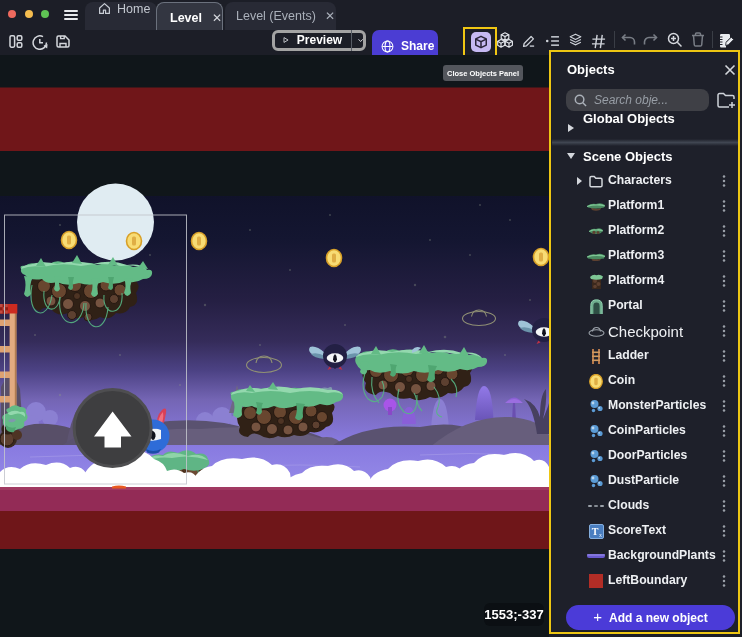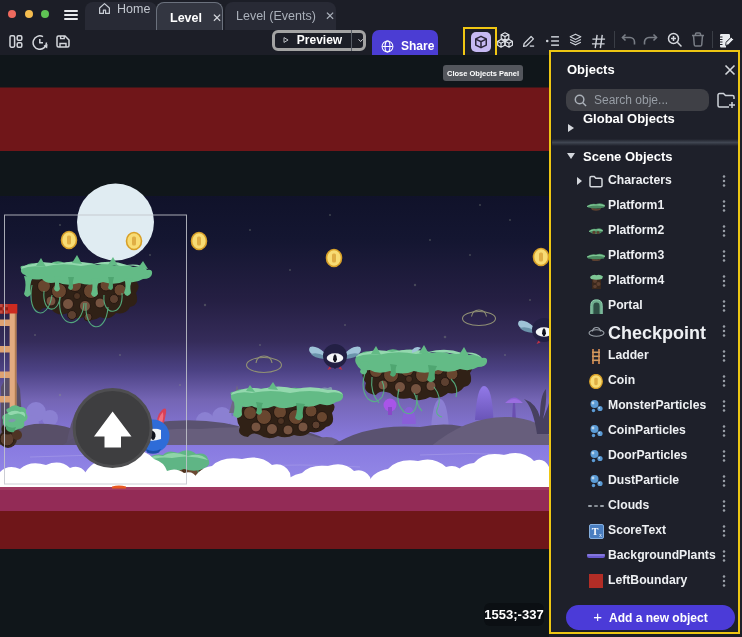--- a/index.html
+++ b/index.html
@@ -469,21 +469,21 @@
   <div class="abs" style="left:567px;top:62px;color:#fff;font-size:13px;font-weight:bold;">Objects</div>
   <svg class="abs" style="left:724px;top:64px;" width="12" height="12" viewBox="0 0 12 12" stroke="#d4d7dc" stroke-width="1.6">
       <path d="M1.5 1.5 L10.5 10.5 M10.5 1.5 L1.5 10.5"></path>
     </svg>
 
   <div class="abs" style="left:566px;top:89px;width:143px;height:22px;background:#3f4046;border-radius:8px;display:flex;align-items:center;">
     <svg width="13" height="13" viewBox="0 0 14 14" style="margin-left:8px;" fill="none" stroke="#aab0b8" stroke-width="1.6">
         <circle cx="6" cy="6" r="4.6"></circle>
         <path d="M9.5 9.5 L13 13"></path>
       </svg>
-    <span style="color:#989ea6;font-size:12px;margin-left:7px;">Search obje...</span>
+    <span style="color:#989ea6;font-size:12px;margin-left:7px;font-style:italic;">Search obje...</span>
   </div>
   <svg class="abs" style="left:717px;top:92px;" width="19" height="17" viewBox="0 0 19 17" fill="none" stroke="#ced2d9" stroke-width="1.5">
     <path d="M1 3 A1.5 1.5 0 0 1 2.5 1.5 H6.5 L8.5 3.5 H15.5 A1.5 1.5 0 0 1 17 5 V7"></path>
     <path d="M1 3 V13.5 A1.5 1.5 0 0 0 2.5 15 H12"></path>
     <path d="M15 10 V16 M12 13 H18"></path>
   </svg>
 
   <div class="abs" style="left:568px;top:124px;width:0;height:0;border-left:6px solid #d4d7dc;border-top:4.5px solid transparent;border-bottom:4.5px solid transparent;"></div>
   <div class="abs" style="left:583px;top:111px;color:#fff;font-size:13px;font-weight:bold;">Global Objects</div>
   <div class="abs" style="left:552px;top:139px;width:186px;height:7px;background:linear-gradient(to bottom,rgba(70,76,88,0),rgba(70,76,88,0.85) 50%,rgba(70,76,88,0));"></div>
@@ -570,21 +570,21 @@
       <circle cx="2" cy="1.6" r="1.25" fill="#9aa0a8"></circle>
       <circle cx="2" cy="6" r="1.25" fill="#9aa0a8"></circle>
       <circle cx="2" cy="10.4" r="1.25" fill="#9aa0a8"></circle>
     </svg>
   <div class="abs" style="left:586px;top:322px;width:20px;height:18px;display:flex;align-items:center;justify-content:center;">
       <svg width="17" height="11" viewBox="0 0 17 11" fill="none" stroke="#9aa0a8" stroke-width="1.1">
         <ellipse cx="8.5" cy="7" rx="7.5" ry="3.2"></ellipse>
         <path d="M4.5 5.5 Q5 1.5 8.5 1.5 Q12 1.5 12.5 5.5"></path>
       </svg>
     </div>
-  <div class="abs" style="left:608px;top:323px;color:#eef0f3;font-size:18px;font-weight:bold;">Checkpoint</div>
+  <div class="abs" style="left:608px;top:323px;color:#eef0f3;font-size:15px;font-weight:normal;">Checkpoint</div>
   <svg class="abs" style="left:722px;top:325px;" width="4" height="12" viewBox="0 0 4 12">
       <circle cx="2" cy="1.6" r="1.25" fill="#9aa0a8"></circle>
       <circle cx="2" cy="6" r="1.25" fill="#9aa0a8"></circle>
       <circle cx="2" cy="10.4" r="1.25" fill="#9aa0a8"></circle>
     </svg>
   <div class="abs" style="left:586px;top:347px;width:20px;height:18px;display:flex;align-items:center;justify-content:center;">
       <svg width="10" height="15" viewBox="0 0 10 15">
         <rect x="1" y="0" width="2" height="15" fill="#b5774a"></rect>
         <rect x="7" y="0" width="2" height="15" fill="#b5774a"></rect>
         <rect x="1" y="2.5" width="8" height="1.6" fill="#cf9a60"></rect>

